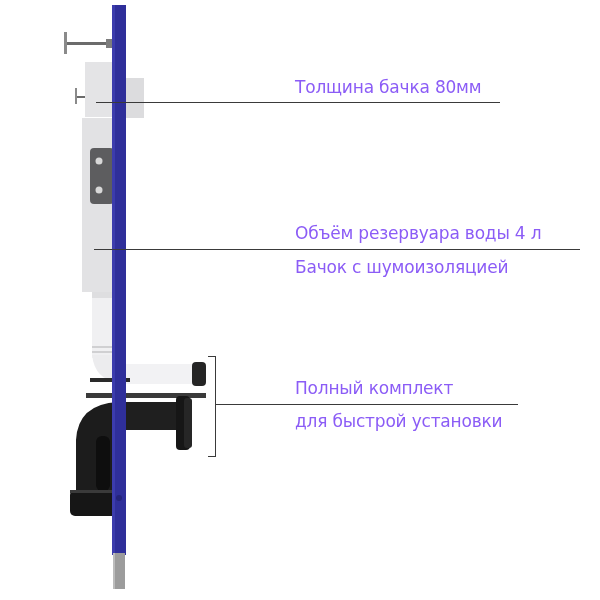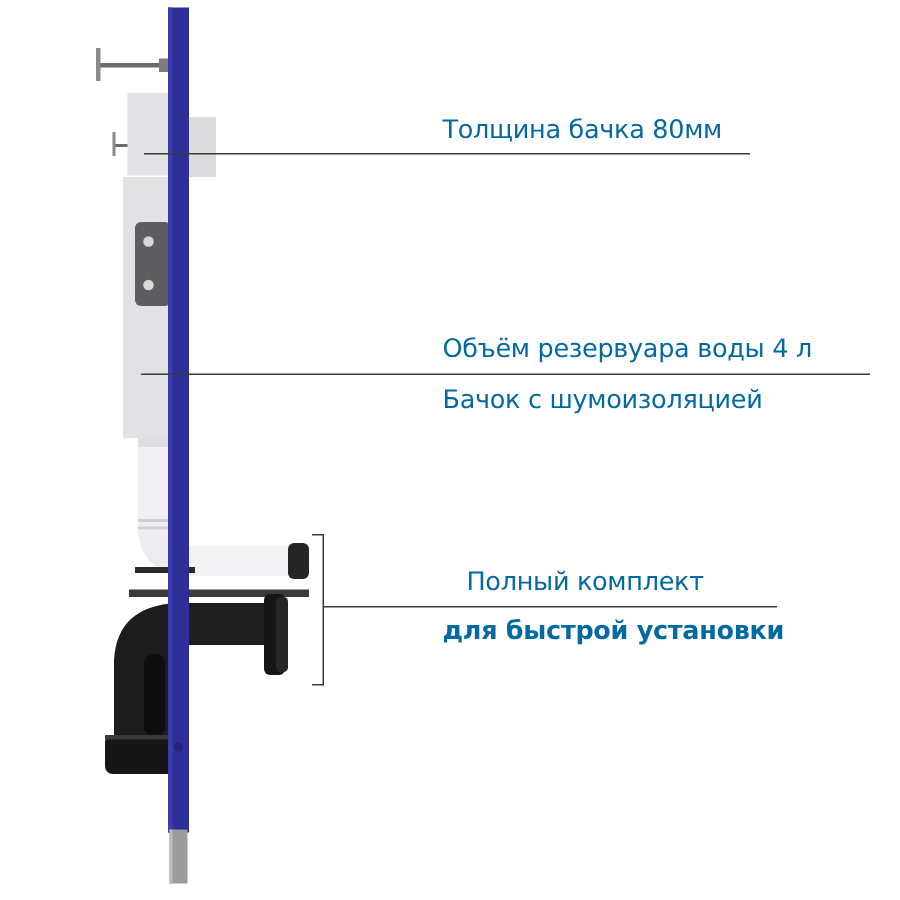--- a/index.html
+++ b/index.html
@@ -1,18 +1,18 @@
 <!DOCTYPE html>
 <html><head>
   <meta charset="utf-8">
   <style>
     html, body { margin: 0; padding: 0; background: #ffffff; }
     body { width: 600px; height: 600px; position: relative; overflow: hidden;
            font-family: "DejaVu Sans", sans-serif; }
-    .label { position: absolute; font-size: 17px; color: #0369a1; white-space: nowrap;
+    .label { position: absolute; font-size: 17px; color: #8b5cf6; white-space: nowrap;
              font-family: "DejaVu Sans", sans-serif; letter-spacing: -0.2px; }
     .leader { position: absolute; height: 1px; background: #3a3a3a; }
     .bracket { position: absolute; border: 1px solid #3a3a3a; border-left: none; }
     svg { position: absolute; left: 0; top: 0; }
   </style>
 </head>
 <body>
 
 <svg width="600" height="600" viewBox="0 0 600 600">
 
@@ -76,15 +76,15 @@
 
 <div>
   <div class="leader" style="left:94px; top:249px; width:486px;"></div>
   <div class="label" style="left:295px; top:223px;">Объём резервуара воды 4 л</div>
   <div class="label" style="left:295px; top:257px;">Бачок с шумоизоляцией</div>
 </div>
 
 <div>
   <div class="bracket" style="left:208px; top:356px; width:7px; height:99px;"></div>
   <div class="leader" style="left:216px; top:404px; width:302px;"></div>
-  <div class="label" style="left:295px; top:378px;margin-left:16px;">Полный комплект</div>
-  <div class="label" style="left:295px; top:411px;font-weight:bold;">для быстрой установки</div>
+  <div class="label" style="left:295px; top:378px;">Полный комплект</div>
+  <div class="label" style="left:295px; top:411px;">для быстрой установки</div>
 </div>
 
 </body></html>

